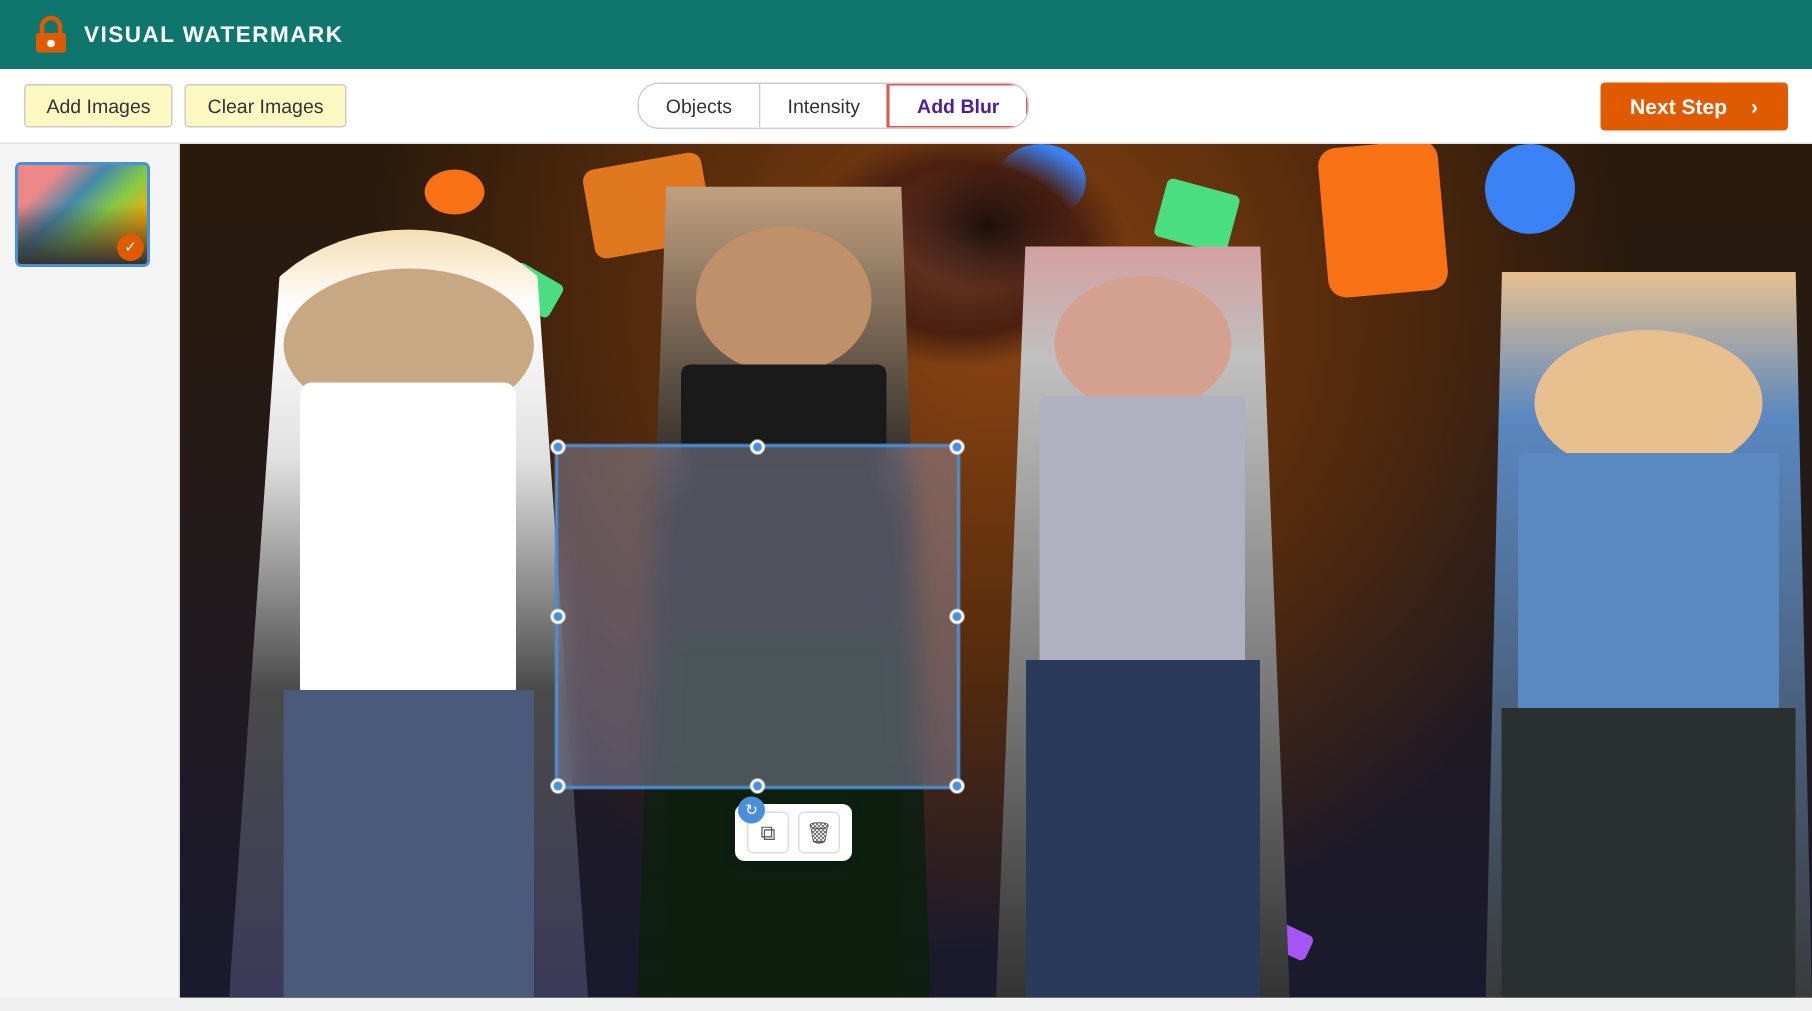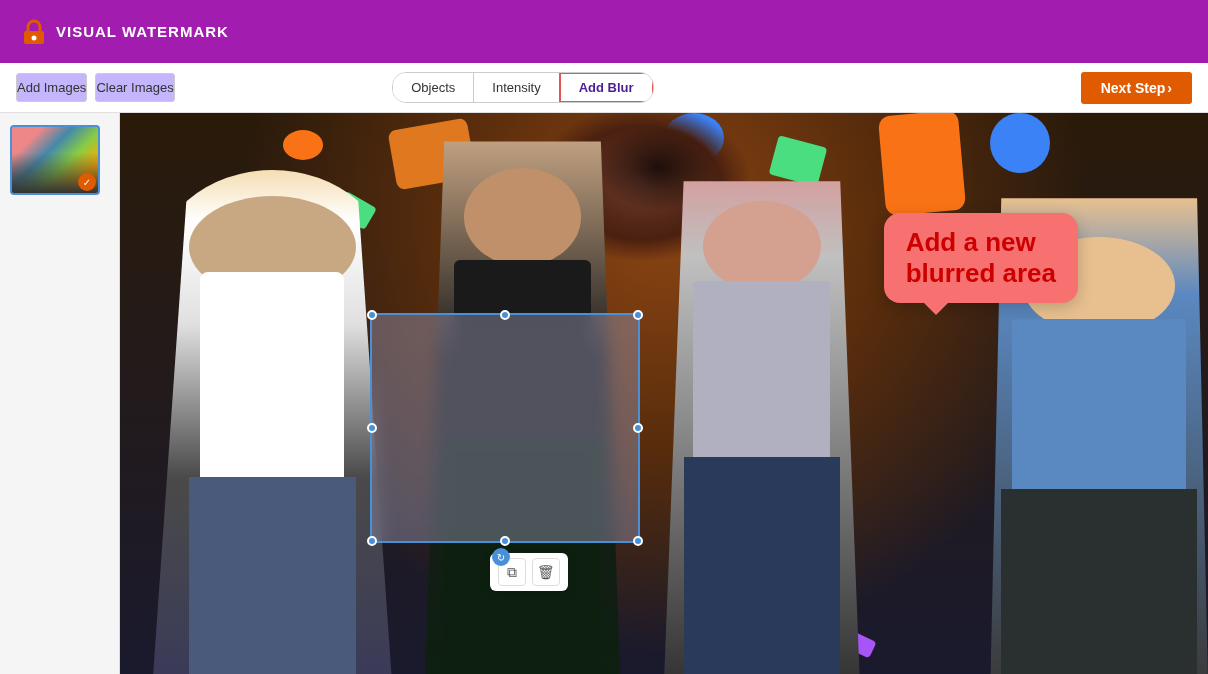--- a/index.html
+++ b/index.html
@@ -1,21 +1,21 @@
 <!DOCTYPE html>
 <html><head>
   <meta charset="utf-8">
   <style>
     * { margin: 0; padding: 0; box-sizing: border-box; }
     body { font-family: Arial, sans-serif; background: #f0f0f0; width: 1208px; height: 674px; overflow: hidden; }
 
     
     #header {
-      background: #a21caf;
-      height: 63px;
+      background: #0f766e;
+      height: 46px;
       display: flex;
       align-items: center;
       padding: 0 20px;
       position: relative;
     }
     #logo-area {
       display: flex;
       align-items: center;
       gap: 8px;
       margin-right: 40px;
@@ -65,22 +65,22 @@
       background: white;
       height: 50px;
       display: flex;
       align-items: center;
       padding: 0 16px;
       border-bottom: 1px solid #e0e0e0;
       gap: 8px;
     }
     .toolbar-btn {
       border: 1px solid #ccc;
-      background: #c4b5fd;
-      padding: 6px 0;
+      background: #fef9c3;
+      padding: 6px 14px;
       font-size: 13px;
       cursor: pointer;
       border-radius: 3px;
       color: #333;
     }
 
     #tab-group {
       display: flex;
       gap: 0;
       margin: 16px auto;
@@ -111,21 +111,21 @@
       color: white;
       border: none;
       padding: 8px 20px;
       font-size: 14px;
       font-weight: bold;
       cursor: pointer;
       border-radius: 3px;
       white-space: nowrap;
       display: flex;
       align-items: center;
-      gap: 2px;
+      gap: 16px;
       margin-left: auto;
     }
 
     
     #main-content {
       display: flex;
       height: calc(674px - 55px - 50px);
       background: #e8e8e8;
     }
 
@@ -439,21 +439,15 @@
       <div class="blur-tool-btn">
         <span>⧉</span>
       </div>
       <div class="blur-tool-btn">
         <span>🗑</span>
       </div>
     </div>
 
     <div id="rotate-handle" style="left:372px;top:435px;">↻</div>
 
-    <div id="tooltip-bubble" style="right:130px;top:100px;">
-      <div id="tooltip-text">
-        <span>Add a new</span><br>
-        <span>blurred area</span>
-      </div>
-    </div>
 
   </div>
 </div>
 
 </body></html>

